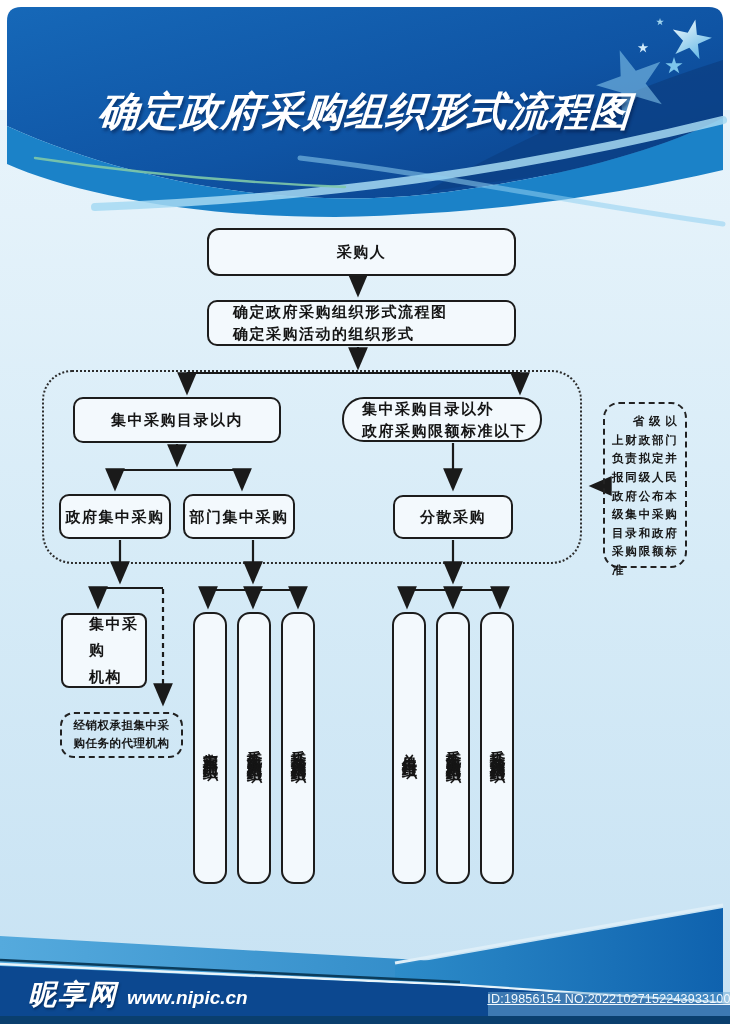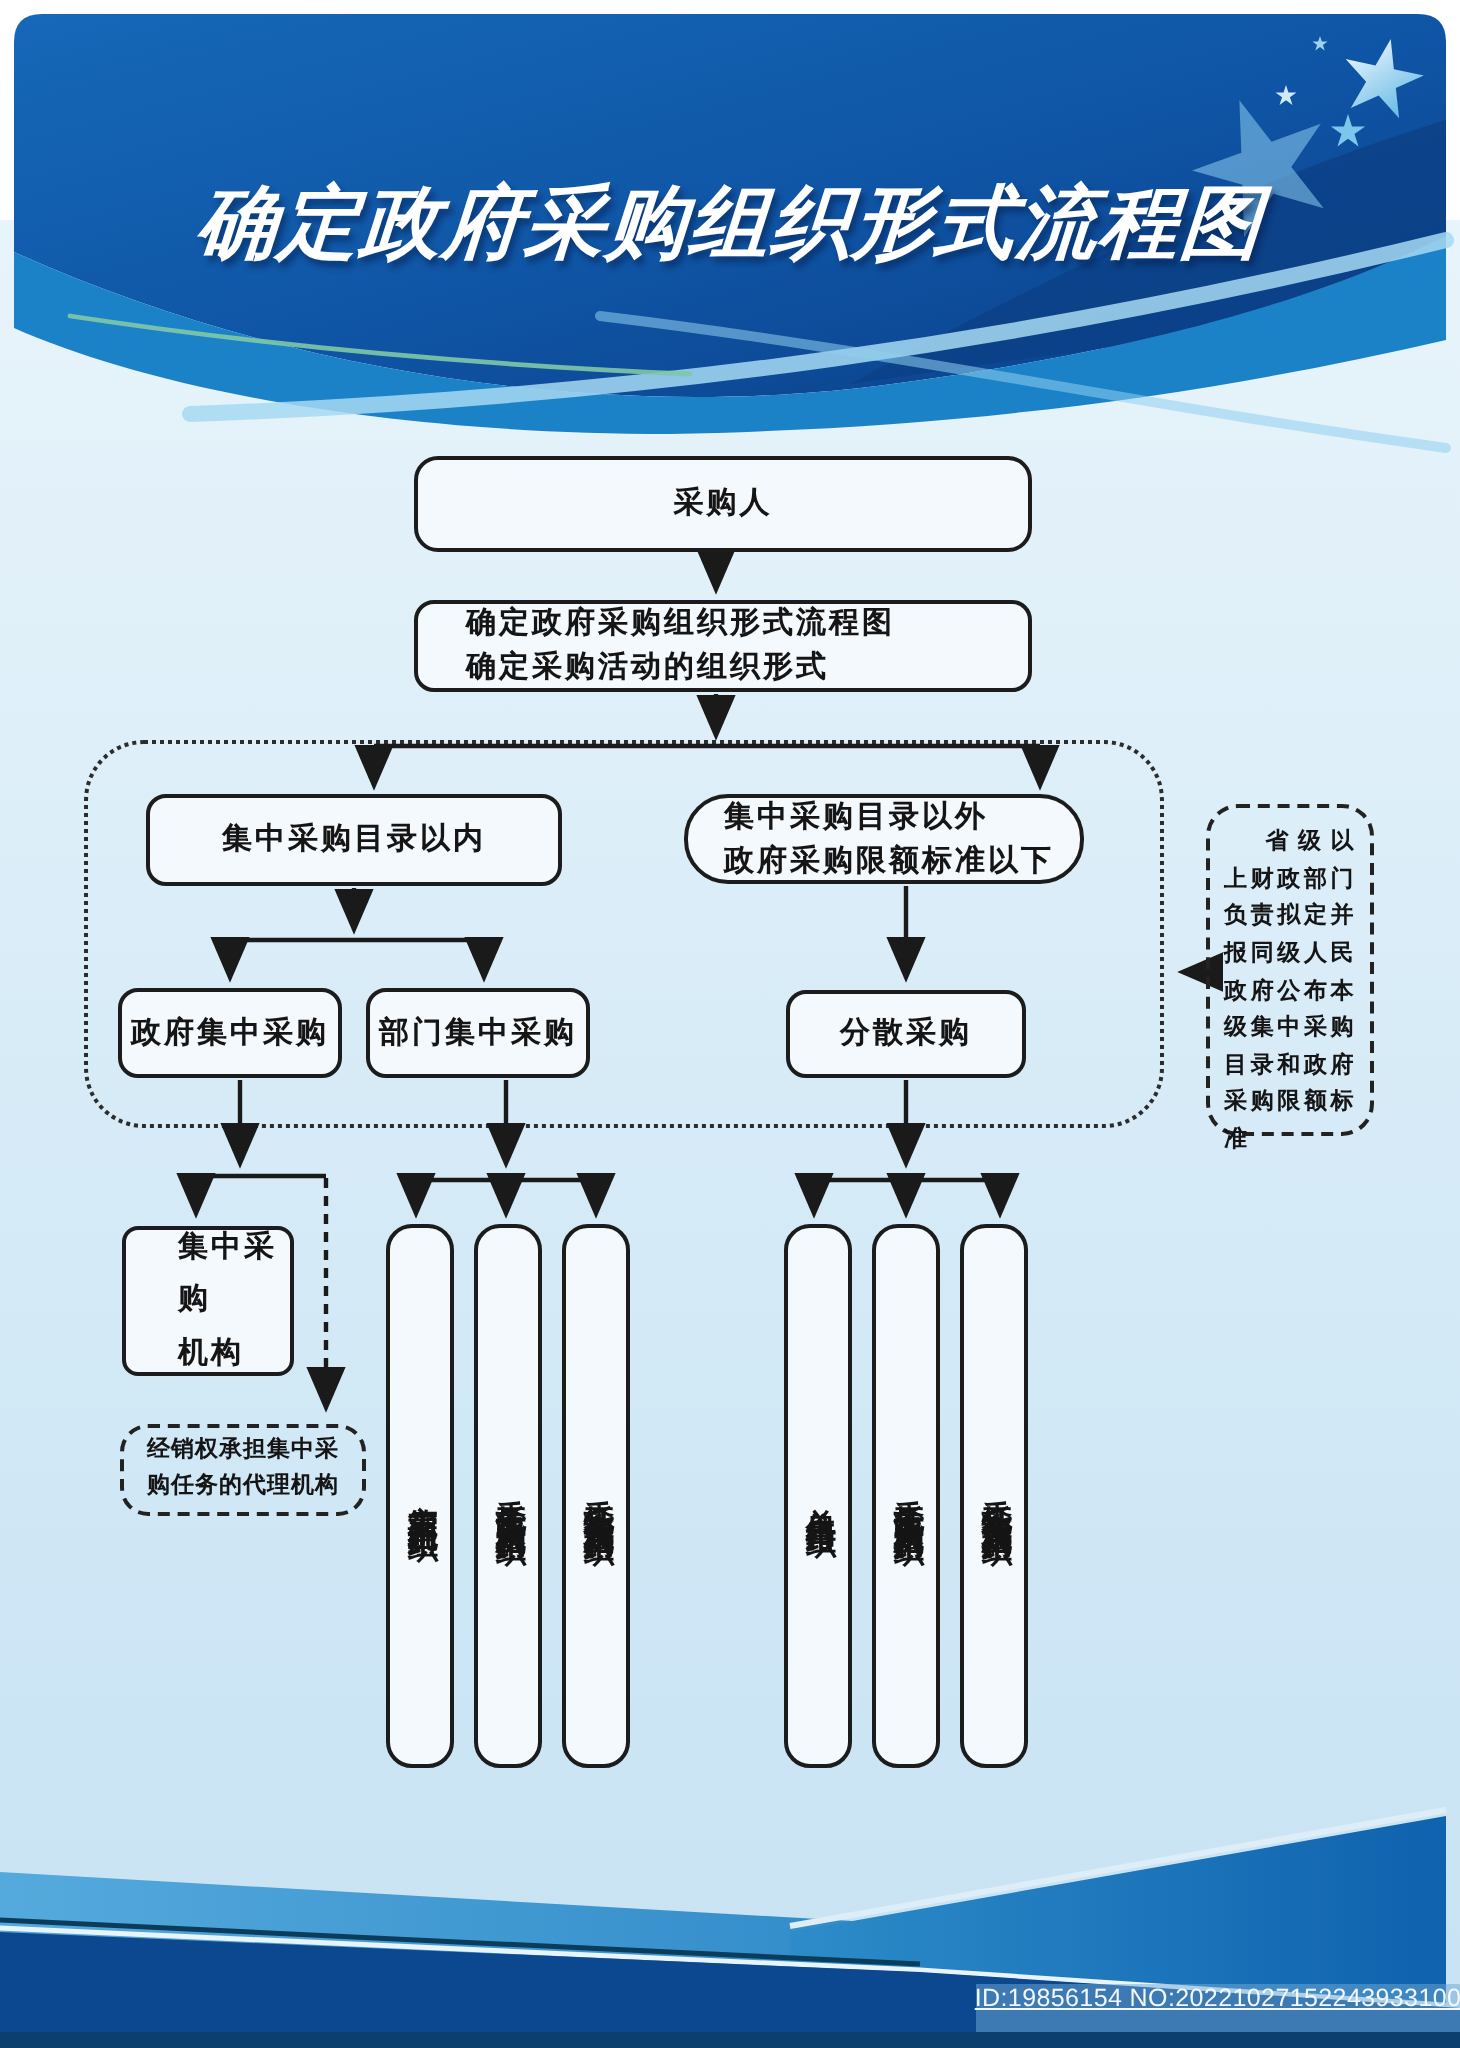--- a/index.html
+++ b/index.html
@@ -224,17 +224,21 @@
   </div>
   <div class="tall t5">
     <span>委托集中采购机构组织</span>
   </div>
   <div class="tall t6">
     <span>委托社会代理机构组织</span>
   </div>
 
   <div class="side-note">省级以上财政部门负责拟定并报同级人民政府公布本级集中采购目录和政府采购限额标准</div>
 
+  <div class="brand">
+    <span class="cn">昵享网</span>
+    <span class="url">www.nipic.cn</span>
+  </div>
   <div class="id-plate">
     <span>ID:19856154 NO:20221027152243933100</span>
   </div>
 
 </div>
 
 </body></html>

